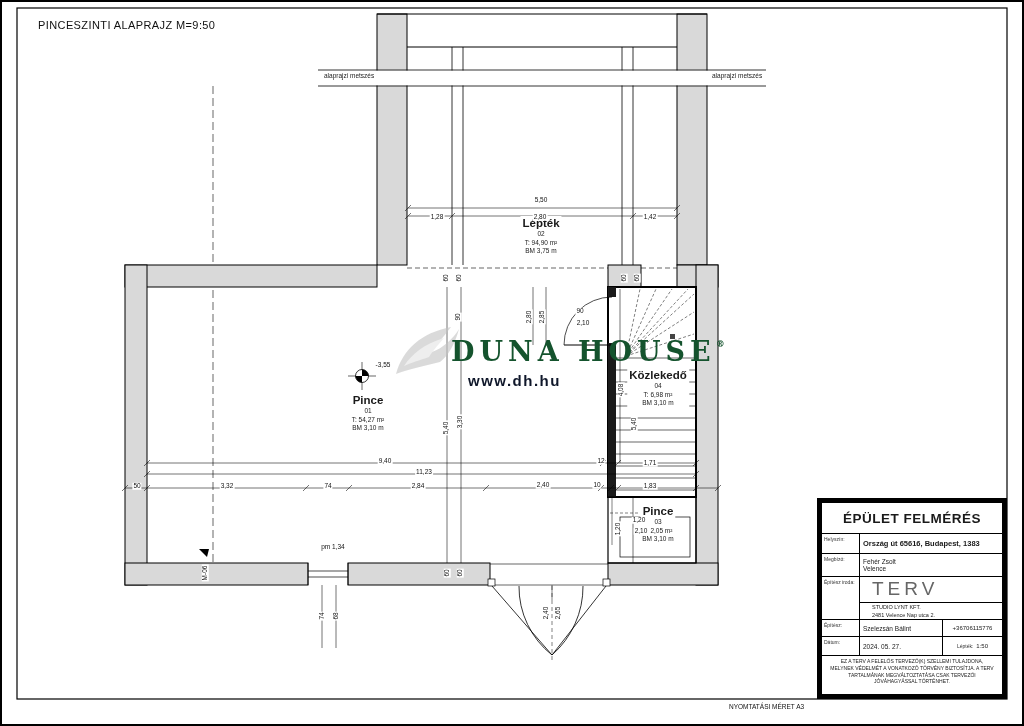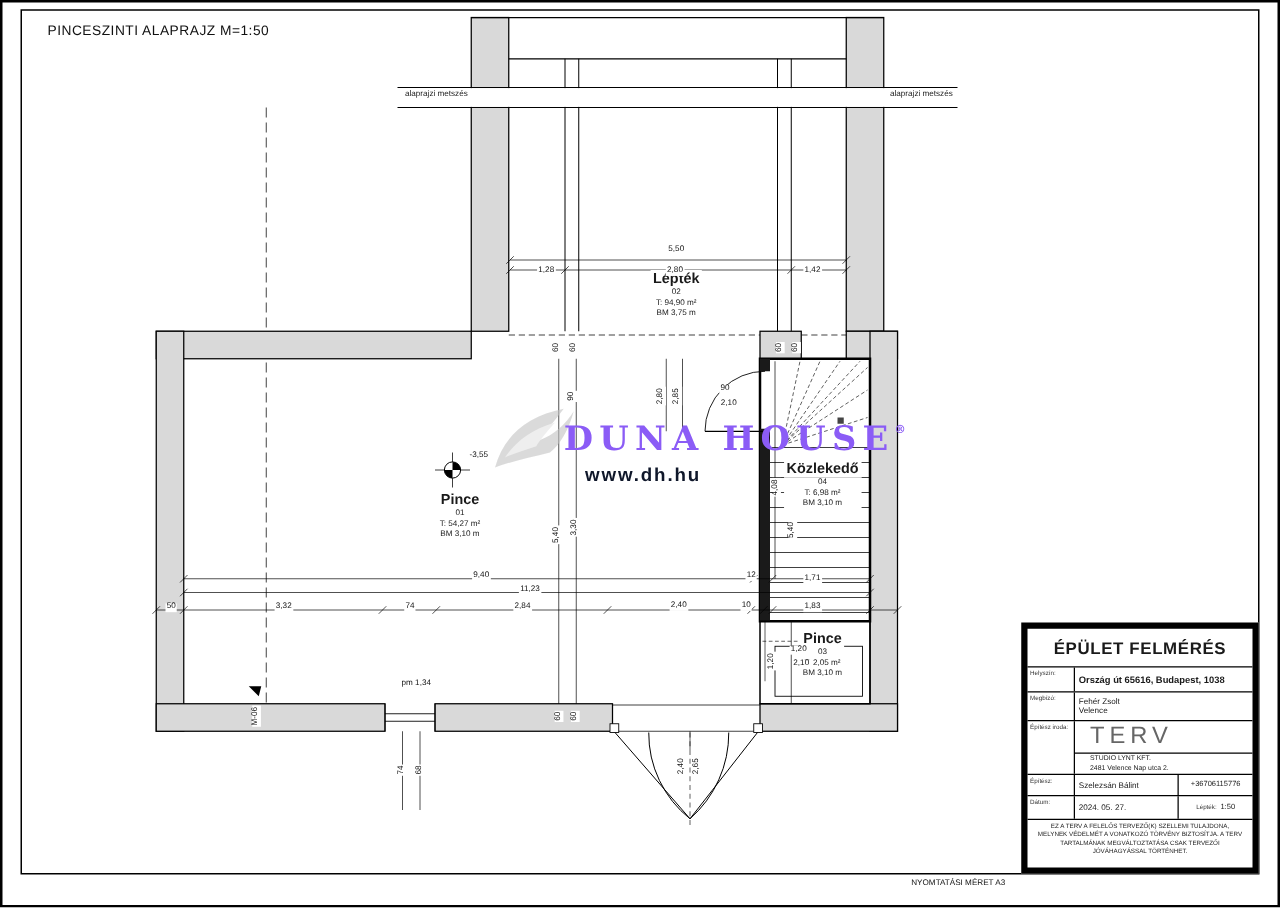--- a/index.html
+++ b/index.html
@@ -10,21 +10,21 @@
   svg{position:absolute;left:0;top:0;}
   .sheet-title{position:absolute;left:38px;top:19px;font-size:11px;letter-spacing:.4px;color:#111;}
   .print-note{position:absolute;left:729px;top:703px;font-size:6.5px;color:#111;}
   .section-label{position:absolute;top:72px;font-size:6.5px;color:#222;background:#fff;padding:0 2px;}
   .dim{position:absolute;font-size:6.5px;color:#111;background:#fff;padding:0 1px;white-space:nowrap;
        transform:translate(-50%,-50%);line-height:1;}
   .room-label{position:absolute;text-align:center;transform:translateX(-50%);line-height:1.25;}
   .room-label .rname{font-size:11.5px;font-weight:bold;display:block;background:#fff;padding:0 2px;}
   .room-label .rsub{font-size:6.5px;display:block;background:#fff;padding:0 2px;}
   .wm-brand{position:absolute;left:451px;top:336px;font-family:"DejaVu Serif",serif;font-weight:600;
-            font-size:27px;letter-spacing:5px;color:#8b5cf6;white-space:nowrap;}
+            font-size:27px;letter-spacing:5px;color:#14532d;white-space:nowrap;}
   .wm-reg{font-size:9px;vertical-align:14px;letter-spacing:0;}
   .wm-url{position:absolute;left:468px;top:372px;font-size:15px;font-weight:bold;color:#0f172a;letter-spacing:1.5px;}
   
   .tblock{position:absolute;left:817px;top:498px;width:190px;height:201px;border:5px solid #000000;
           box-sizing:border-box;background:#fff;display:flex;flex-direction:column;}
   .tb-header{height:30px;display:flex;align-items:center;justify-content:center;
              font-size:13.5px;font-weight:600;letter-spacing:.5px;}
   .tb-row{display:flex;border-top:1px solid #000;box-sizing:border-box;}
   .tb-label{width:38px;min-width:38px;font-size:5px;color:#333;padding:2px 1px 0 2px;
             border-right:1px solid #000;box-sizing:border-box;}
@@ -200,21 +200,21 @@
     </g>
 
     <path d="M 199 549 L 209 549 L 207 557 Z" fill="#000"></path>
 
     <g opacity="0.6">
       <path d="M396 374 C403 349 421 333 451 327 C442 339 436 345 432 352 C443 348 453 339 459 329 C455 344 448 356 440 362 C424 366 406 370 396 374 Z" fill="#c3c3c3"></path>
       <path d="M404 366 C412 354 424 344 444 338 C437 346 432 352 429 357 C420 360 410 363 404 366 Z" fill="#e4e4e4"></path>
     </g>
   </svg>
 
-  <div class="sheet-title">PINCESZINTI ALAPRAJZ M=1:50</div>
+  <div class="sheet-title">PINCESZINTI ALAPRAJZ M=9:50</div>
   <div class="section-label" style="left:322px;">alaprajzi metszés</div>
   <div class="section-label" style="left:710px;">alaprajzi metszés</div>
   <div class="print-note">NYOMTATÁSI MÉRET A3</div>
 
   <div class="wm-brand"><span>DUNA HOUSE</span><span class="wm-reg">®</span></div>
   <div class="wm-url">www.dh.hu</div>
 
   <div class="room-label" style="left:541px;top:216px;">
     <span class="rname">Lépték</span>
     <span class="rsub">02</span>
@@ -280,21 +280,21 @@
       <span class="dim" style="left: 322px; top: 616px; transform: translate(-50%, -50%) rotate(-90deg);">74</span>
       <span class="dim" style="left: 336px; top: 616px; transform: translate(-50%, -50%) rotate(-90deg);">68</span>
       <span class="dim" style="left: 546px; top: 613px; transform: translate(-50%, -50%) rotate(-90deg);">2,40</span>
       <span class="dim" style="left: 558px; top: 613px; transform: translate(-50%, -50%) rotate(-90deg);">2,65</span>
     </div>
 
   <div class="tblock">
     <div class="tb-header">ÉPÜLET FELMÉRÉS</div>
     <div class="tb-row" style="height:20px;">
       <div class="tb-label">Helyszín:</div>
-      <div class="tb-val boldv">Ország út 65616, Budapest, 1038</div>
+      <div class="tb-val boldv">Ország út 65616, Budapest, 1383</div>
     </div>
     <div class="tb-row" style="height:23px;">
       <div class="tb-label">Megbízó:</div>
       <div class="tb-val">
         <div>Fehér Zsolt</div>
         <div>Velence</div>
       </div>
     </div>
     <div class="tb-row" style="height:43px;">
       <div class="tb-label">Építész iroda:</div>

